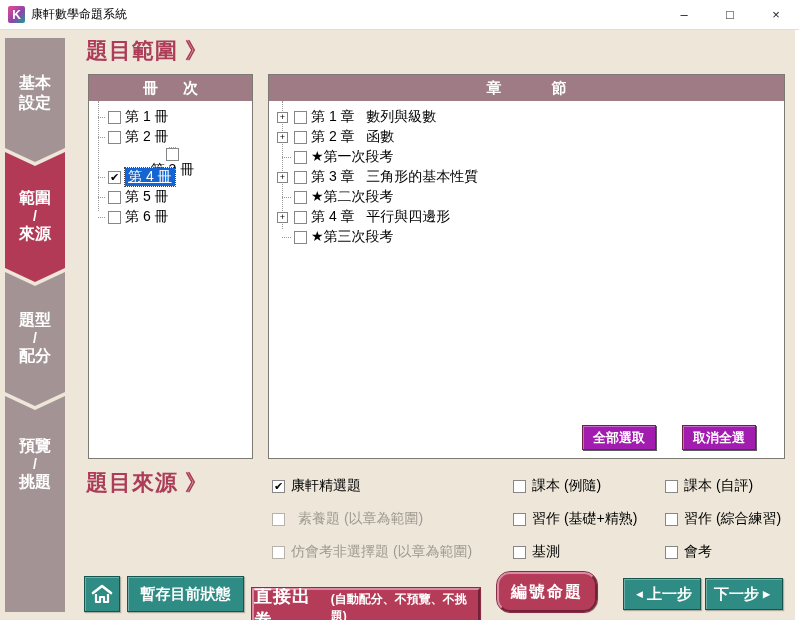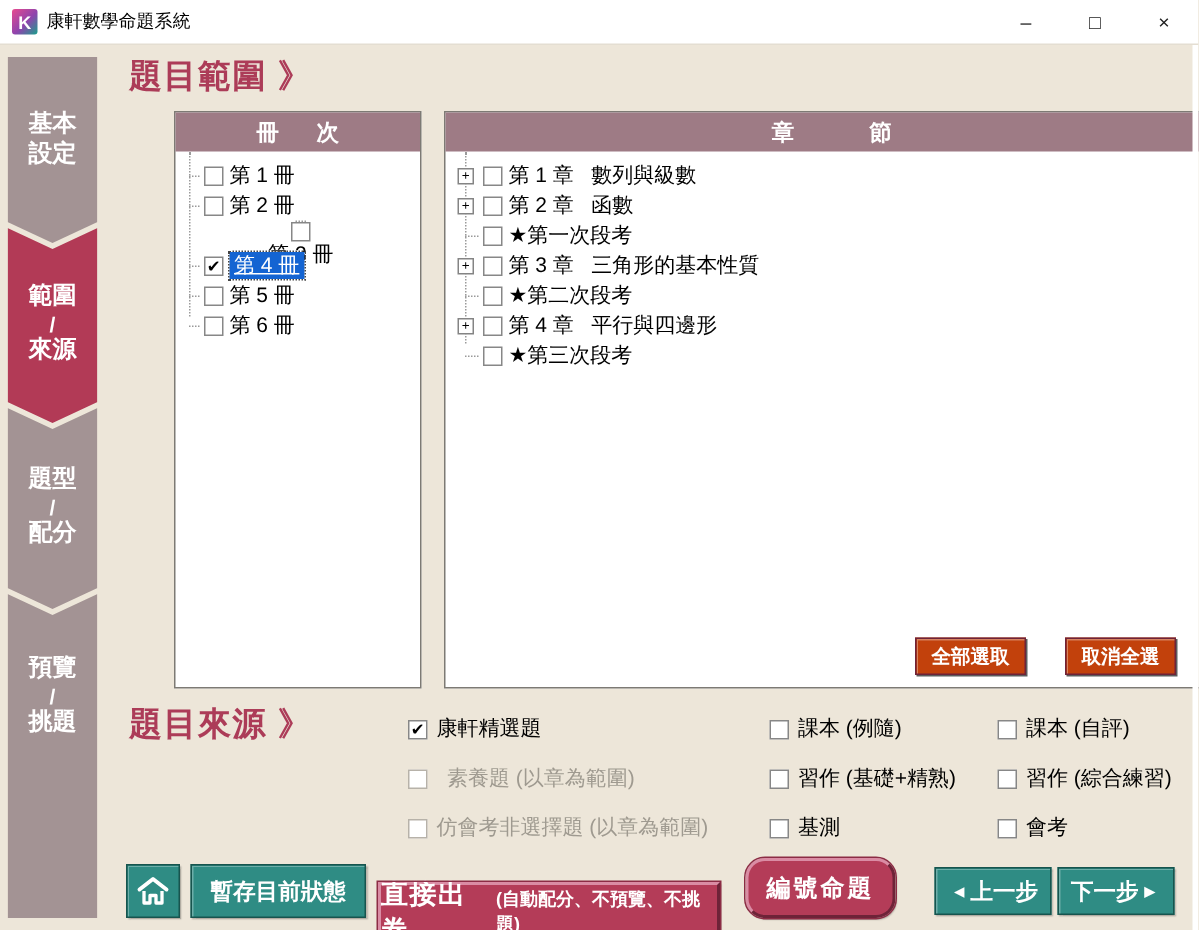--- a/index.html
+++ b/index.html
@@ -29,21 +29,21 @@
   .tab4 { top:396px; height:216px; clip-path:polygon(0 0,50% 14px,100% 0,100% 100%,0 100%);
     justify-content:flex-start; padding-top:40px;}
   .tab .slash { font-size:14px; line-height:16px; }
 
   
   .heading { position:absolute; color:#AC3C58; font-weight:bold; font-size:22px; letter-spacing:1px; white-space:pre;}
   .h-range { left:86px; top:36px; }
   .h-source { left:86px; top:468px; }
 
   
-  .panel { position:absolute; top:74px; background:#fff; border:1px solid #7d7a74;margin-left:28px; }
+  .panel { position:absolute; top:74px; background:#fff; border:1px solid #7d7a74; }
   .panel-volumes { left:88px; width:165px; height:385px; }
   .panel-chapters { left:268px; width:517px; height:385px; }
   .panel-header { height:26px; background:#9E7B85; color:#fff; font-weight:bold; font-size:15px;
     display:flex; align-items:center; justify-content:center; white-space:pre; }
 
   .tree { position:relative; }
   .vline { position:absolute; border-left:1px dotted #9a9a9a; }
   .trow { position:relative; display:flex; align-items:center; height:20px; font-size:14px; color:#000;}
   .stub { border-top:1px dotted #9a9a9a; width:7px; height:1px; flex:0 0 auto;}
   .expander { width:11px; height:11px; border:1px solid #848484; background:#fff; flex:0 0 auto;
@@ -51,21 +51,21 @@
     margin-right:3px;}
   .cb { width:13px; height:13px; border:1px solid #878787; background:#fff; flex:0 0 auto;
     display:flex; align-items:center; justify-content:center; font-size:11px; font-weight:bold; color:#000;
     margin:0 4px 0 3px;}
   .cb.disabled { border-color:#b7b2a9; }
   .tlabel { white-space:pre; }
   .tlabel.selected { background:#1464D2; color:#fff; padding:0 3px; outline:1px dotted #444;text-decoration:underline; }
 
   
   .mini-btn { position:absolute; bottom:8px; height:25px; width:74px;
-    background:#c2410c; color:#fff; font-size:13px; font-weight:bold;
+    background:#a21caf; color:#fff; font-size:13px; font-weight:bold;
     border:1px solid #6E2338; box-shadow:inset 1px 1px 0 rgba(255,255,255,.35), 1px 1px 0 #5c5c5c;
     display:flex; align-items:center; justify-content:center;}
   .btn-selall { right:128px; }
   .btn-deselall { right:28px; }
 
   
   .src-item { position:absolute; display:flex; align-items:center; height:20px; font-size:14px; color:#000;}
   .src-item .cb { margin:0 6px 0 0; }
   .src-item.disabled { color:#9f9a90; }
 

